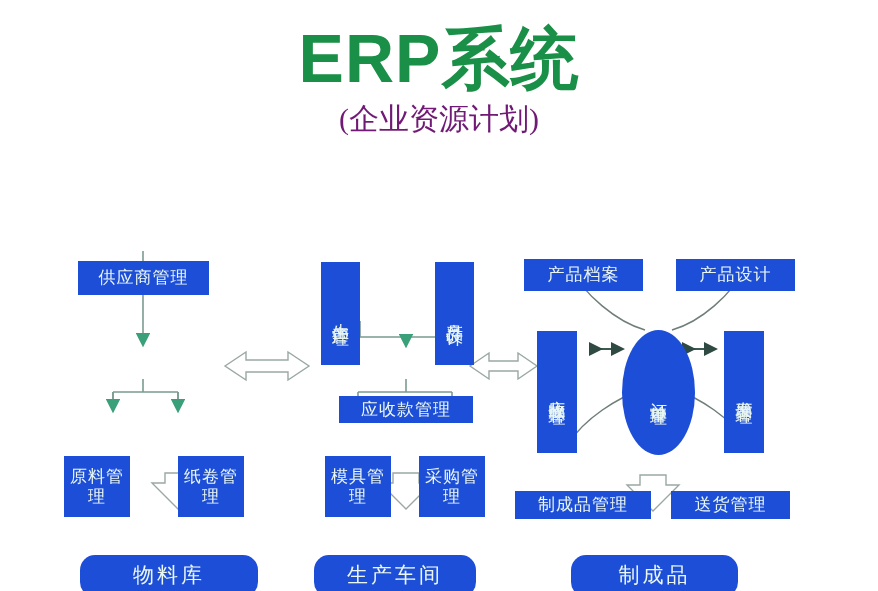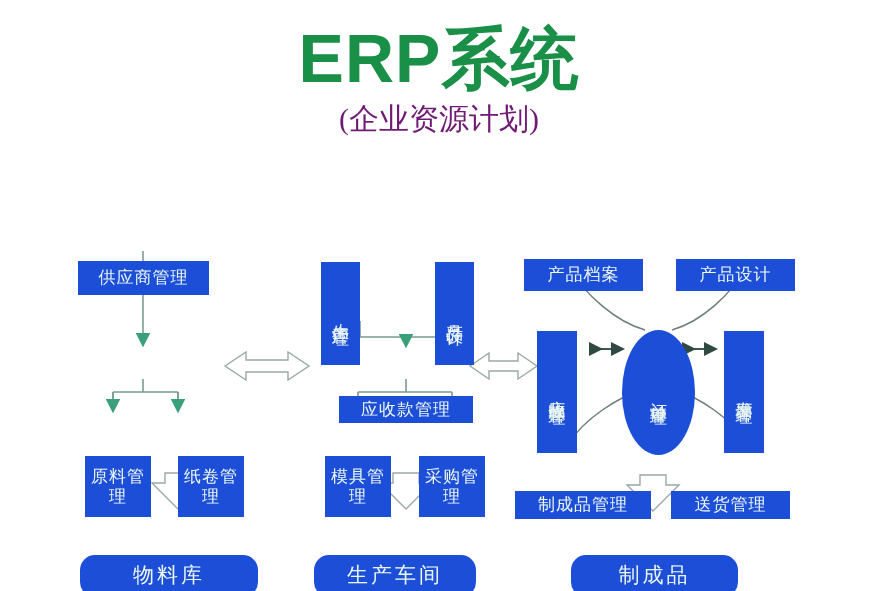--- a/index.html
+++ b/index.html
@@ -147,21 +147,21 @@
     </g>
 
     <g>
       <path d="M643,475 L666,475 L666,485 L679,485 L653,511 L627,485 L640,485 L640,475 Z" fill="#ffffff" stroke="#9aa8a3" stroke-width="1.4"></path>
     </g>
   </svg>
 
   <div class="node flat" style="left:78px;top:217px;width:131px;height:34px;">供应商管理</div>
 
 
-  <div class="node two-line" style="left:85px;top:412px;width:66px;height:61px;">原料管理</div>
+  <div class="node two-line" style="left:64px;top:412px;width:66px;height:61px;">原料管理</div>
 
   <div class="node two-line" style="left:178px;top:412px;width:66px;height:61px;">纸卷管理</div>
 
   <div class="node rounded" style="left:80px;top:511px;width:178px;height:42px;">物料库</div>
 
   <div class="node vert" style="left:321px;top:218px;width:39px;height:103px;">生产管理</div>
 
   <div class="node vert" style="left:435px;top:218px;width:39px;height:103px;">产品设计</div>
 
   <div class="node flat" style="left:339px;top:352px;width:134px;height:27px;">应收款管理</div>

